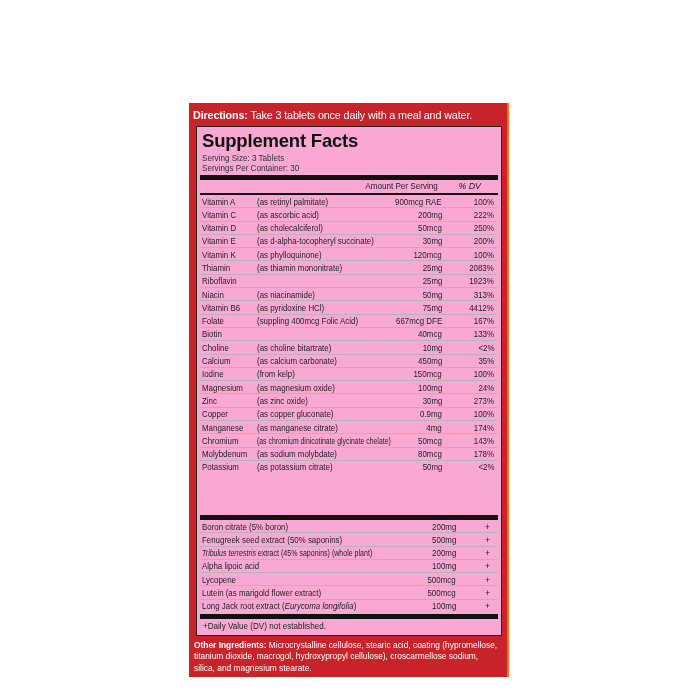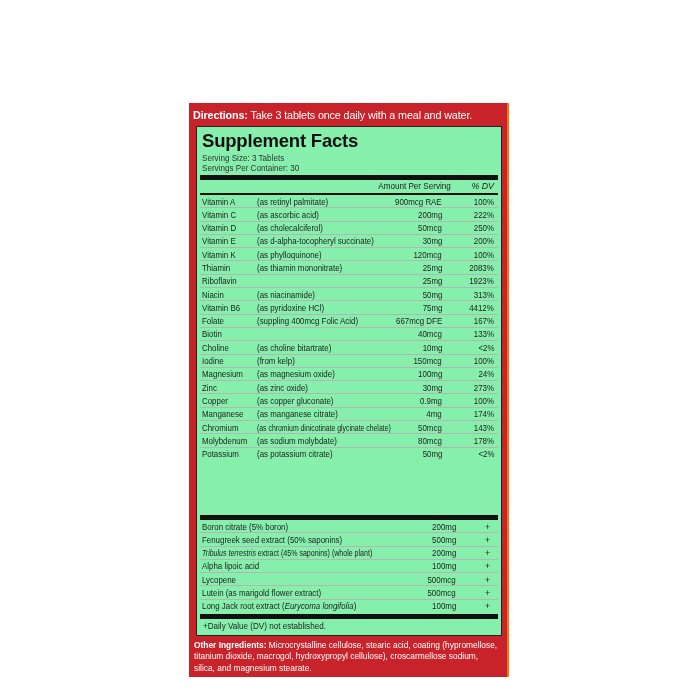--- a/index.html
+++ b/index.html
@@ -42,21 +42,21 @@
     }
     .directions b {
       font-weight: bold;
     }
     .facts-box {
       position: absolute;
       left: 7px;
       top: 23px;
       width: 306px;
       height: 510px;
-      background: #86efac;
+      background: #f9a8d4;
       border: 1.5px solid #222;
       box-sizing: border-box;
     }
     .facts-title {
       position: absolute;
       left: 5px;
       top: 3px;
       font-size: 18.5px;
       font-weight: bold;
       color: #111;
@@ -84,21 +84,21 @@
     .bar-mid {
       position: absolute;
       left: 3px;
       right: 3px;
       height: 2px;
       background: #111;
     }
     .header-row {
       position: absolute;
       left: 3px;
-      right: 3px;
+      right: 16px;
       top: 53px;
       height: 14px;
       font-size: 8.8px;
       color: #222;
     }
     .header-row .h-amount {
       position: absolute;
       right: 47px;
       top: 1px;
       white-space: nowrap;
@@ -294,20 +294,26 @@
             <span class="amount">40mcg</span>
             <span class="dv">133%</span>
           </div>
         <div class="row">
             <span class="name">Choline</span>
             <span class="source">(as choline bitartrate)</span>
             <span class="amount">10mg</span>
             <span class="dv">&lt;2%</span>
           </div>
         <div class="row">
+            <span class="name">Calcium</span>
+            <span class="source">(as calcium carbonate)</span>
+            <span class="amount">450mg</span>
+            <span class="dv">35%</span>
+          </div>
+        <div class="row">
             <span class="name">Iodine</span>
             <span class="source">(from kelp)</span>
             <span class="amount">150mcg</span>
             <span class="dv">100%</span>
           </div>
         <div class="row">
             <span class="name">Magnesium</span>
             <span class="source">(as magnesium oxide)</span>
             <span class="amount">100mg</span>
             <span class="dv">24%</span>

